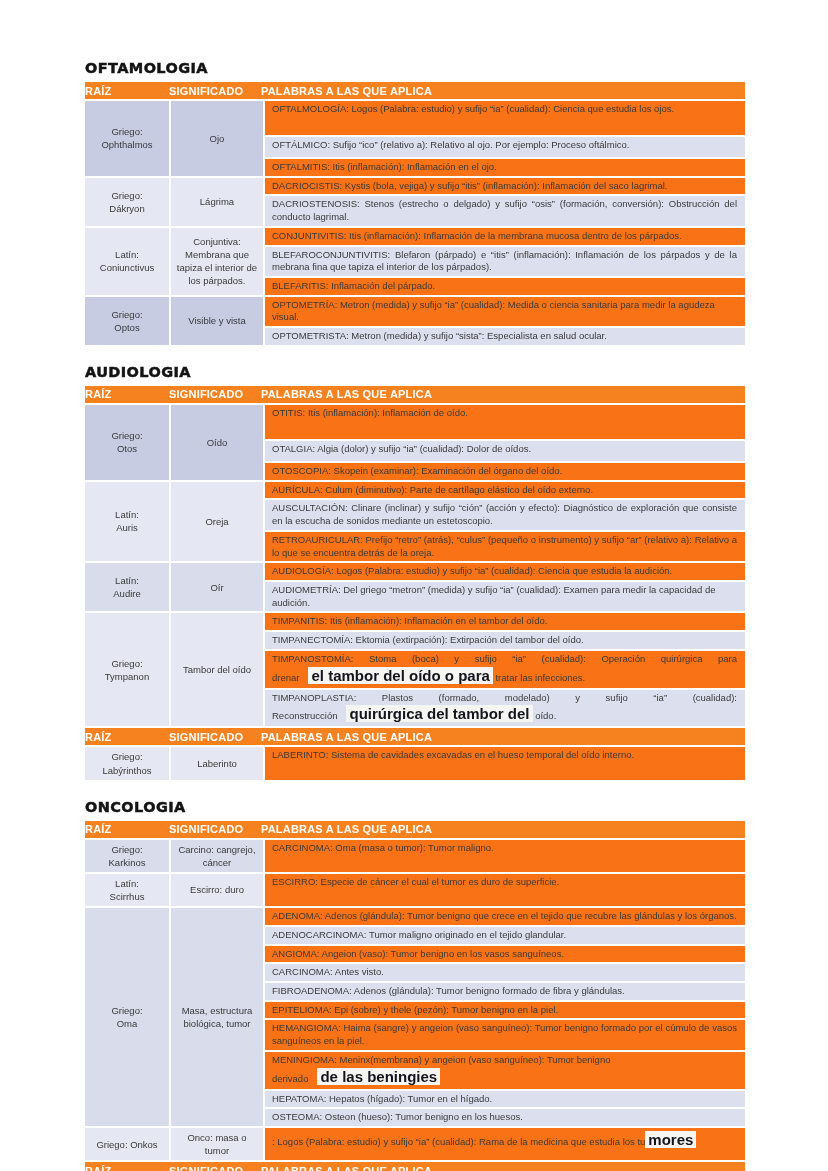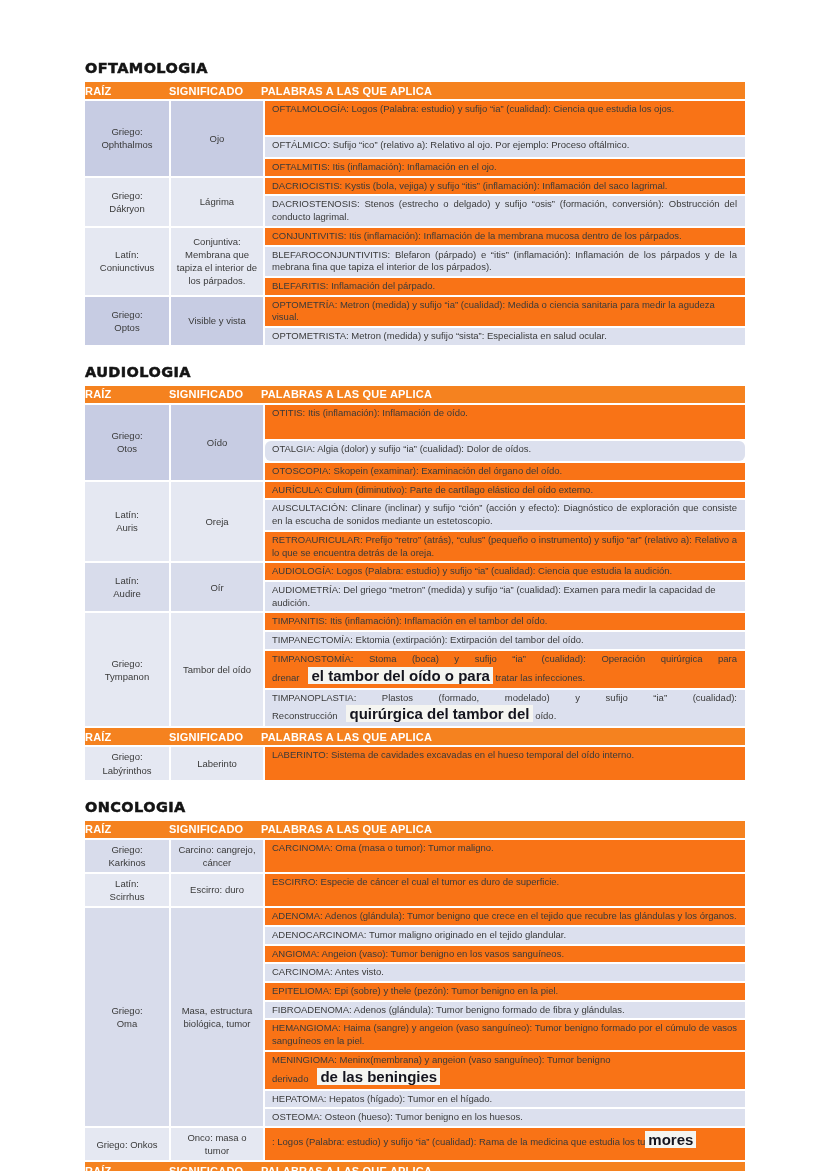--- a/index.html
+++ b/index.html
@@ -138,21 +138,21 @@
           <div class="grp">
             <div class="cell sh-dark">
               <div class="raiz-line">Griego:</div>
               <div class="raiz-line">Otos</div>
             </div>
             <div class="cell sh-dark">Oído</div>
             <div class="words">
               <div class="word w-a tall">
                 <span class="txt">OTITIS: Itis (inflamación): Inflamación de oído.</span>
               </div>
-              <div class="word w-b" style="min-height: 20px; border-radius: 6px;">
+              <div class="word w-b" style="min-height: 20px;">
                 <span class="txt">OTALGIA: Algia (dolor) y sufijo “ia” (cualidad): Dolor de oídos.</span>
               </div>
               <div class="word w-a">
                 <span class="txt">OTOSCOPIA: Skopein (examinar): Examinación del órgano del oído.</span>
               </div>
             </div>
           </div>
           <div class="grp">
             <div class="cell sh-light">
               <div class="raiz-line">Latín:</div>
@@ -270,25 +270,25 @@
               </div>
               <div class="word w-b">
                 <span class="txt">ADENOCARCINOMA: Tumor maligno originado en el tejido glandular.</span>
               </div>
               <div class="word w-a">
                 <span class="txt">ANGIOMA: Angeion (vaso): Tumor benigno en los vasos sanguíneos.</span>
               </div>
               <div class="word w-b">
                 <span class="txt">CARCINOMA: Antes visto.</span>
               </div>
+              <div class="word w-b">
+                <span class="txt">FIBROADENOMA: Adenos (glándula): Tumor benigno formado de fibra y glándulas.</span>
+              </div>
               <div class="word w-a">
                 <span class="txt">EPITELIOMA: Epi (sobre) y thele (pezón): Tumor benigno en la piel.</span>
-              </div>
-              <div class="word w-b">
-                <span class="txt">FIBROADENOMA: Adenos (glándula): Tumor benigno formado de fibra y glándulas.</span>
               </div>
               <div class="word w-a justify">
                 <span class="txt">HEMANGIOMA: Haima (sangre) y angeion (vaso sanguíneo): Tumor benigno formado por el cúmulo de vasos sanguíneos en la piel.</span>
               </div>
               <div class="word w-a">
                 <span class="txt"><span class="pre">MENINGIOMA: Meninx(membrana) y angeion (vaso sanguíneo): Tumor benigno derivado</span><span class="ov gap">de las beningies</span><span class="post"></span></span>
               </div>
               <div class="word w-b">
                 <span class="txt">HEPATOMA: Hepatos (hígado): Tumor en el hígado.</span>
               </div>

